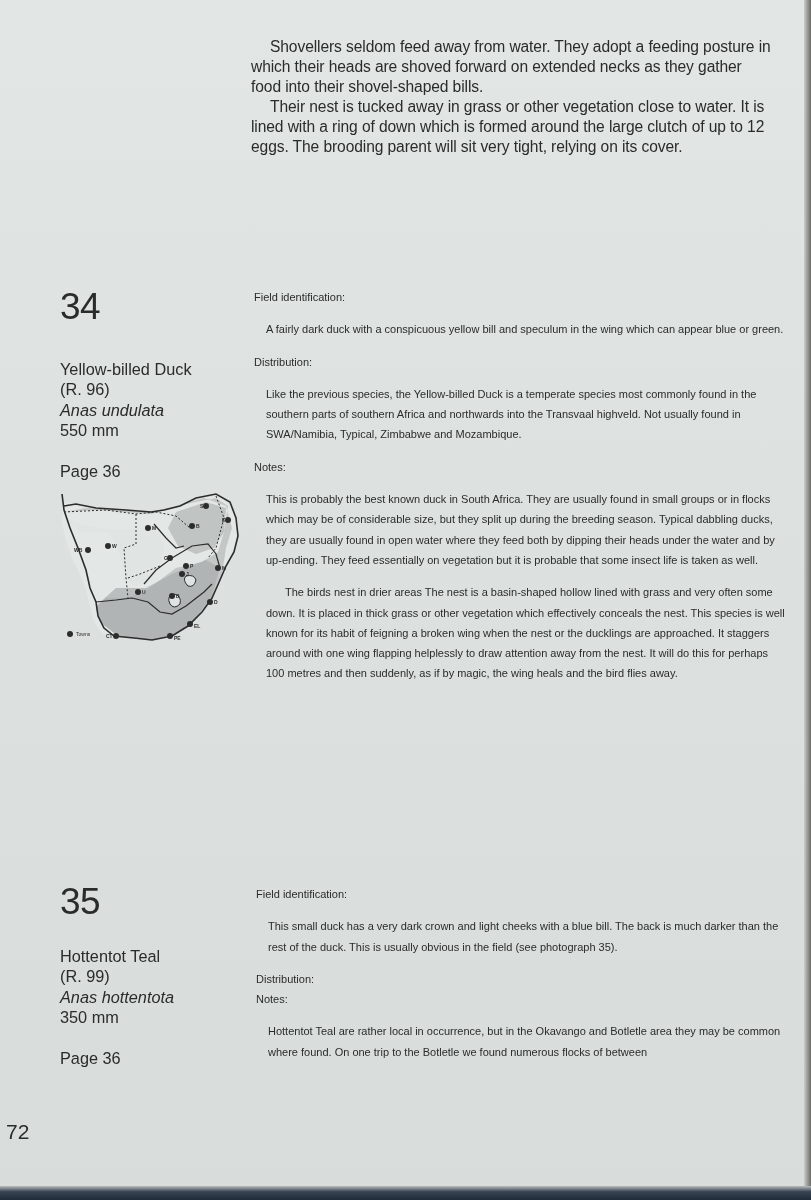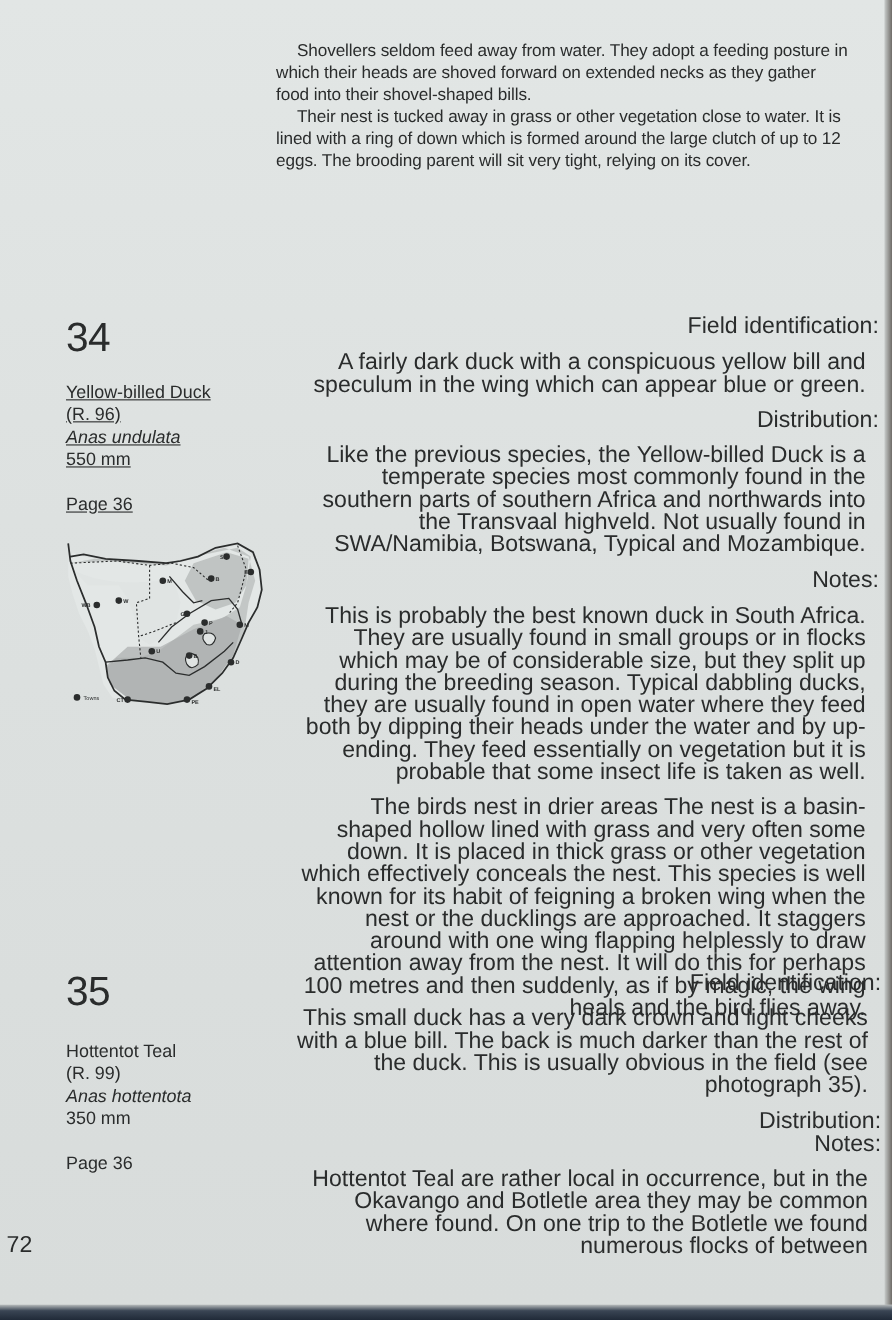--- a/index.html
+++ b/index.html
@@ -29,21 +29,21 @@
   .intro { left: 251px; top: 37px; width: 520px; font-size: 15.6px; line-height: 20px; }
   .intro p { margin: 0; text-indent: 19px; }
   .intro p.first { text-indent: 19px; }
 
   .num { position: absolute; left: 60px; font-size: 37px; font-weight: 400; letter-spacing: -0.5px; }
   .side { position: absolute; left: 60px; font-size: 16.3px; line-height: 20.3px; width: 180px; }
   .side div { white-space: nowrap; }
   .side .latin { font-style: italic; }
   .side .page-ref { margin-top: 21px; }
 
-  .col { position: absolute; left: 254px; width: 545px; font-size: 21px; line-height: 20.3px; text-align: right; }
+  .col { position: absolute; left: 254px; width: 545px; font-size: 11px; line-height: 20.3px; }
   .col .h { margin: 0; }
   .col p { margin: 12px; }
   .col p.indent { text-indent: 19px; }
 
   .folio { position: absolute; left: 6px; top: 1120px; font-size: 21px; }
 
   .map { position: absolute; left: 56px; top: 488px; width: 186px; height: 158px; }
 </style>
 </head>
 <body>
@@ -51,21 +51,21 @@
 <div class="page"></div>
 <div class="page-edge-right"></div>
 <div class="page-edge-bottom"></div>
 
 <div class="para intro">
   <p class="first">Shovellers seldom feed away from water. They adopt a feeding posture in which their heads are shoved forward on extended necks as they gather food into their shovel-shaped bills.</p>
   <p>Their nest is tucked away in grass or other vegetation close to water. It is lined with a ring of down which is formed around the large clutch of up to 12 eggs. The brooding parent will sit very tight, relying on its cover.</p>
 </div>
 
 <div class="num" style="top:286px;">34</div>
-<div class="side" style="top:347px;text-decoration:underline;">
+<div class="side" style="top:359px;">
   <div>Yellow-billed Duck</div>
   <div>(R. 96)</div>
   <div class="latin">Anas undulata</div>
   <div>550 mm</div>
   <div class="page-ref">Page 36</div>
 </div>
 
 <svg class="map" viewBox="0 0 186 158">
 
   <path d="M6 22 L10 14 L20 18 L40 22 L70 24 L95 26 L110 22 L130 16 L148 10 L162 8 L172 16 L178 26 L182 36 L180 52 L176 66 L168 80 L162 94 L156 110 L146 124 L132 138 L116 148 L96 152 L80 148 L62 150 L46 146 L38 134 L34 118 L30 102 L24 86 L16 70 L10 52 L6 36 Z" fill="#e3e7e6" stroke="none"></path>
@@ -125,21 +125,21 @@
     <text x="50" y="150">CT</text>
     <text x="118" y="152">PE</text>
     <text x="20" y="148" font-weight="normal">Towns</text>
   </g>
 </svg>
 
 <div class="col" style="top:287px;">
   <div class="h">Field identification:</div>
   <p>A fairly dark duck with a conspicuous yellow bill and speculum in the wing which can appear blue or green.</p>
   <div class="h">Distribution:</div>
-  <p>Like the previous species, the Yellow-billed Duck is a temperate species most commonly found in the southern parts of southern Africa and northwards into the Transvaal highveld. Not usually found in SWA/Namibia, Botswana, Typical and Mozambique.</p>
+  <p>Like the previous species, the Yellow-billed Duck is a temperate species most commonly found in the southern parts of southern Africa and northwards into the Transvaal highveld. Not usually found in SWA/Namibia, Typical, Zimbabwe and Mozambique.</p>
   <div class="h">Notes:</div>
   <p>This is probably the best known duck in South Africa. They are usually found in small groups or in flocks which may be of considerable size, but they split up during the breeding season. Typical dabbling ducks, they are usually found in open water where they feed both by dipping their heads under the water and by up-ending. They feed essentially on vegetation but it is probable that some insect life is taken as well.</p>
   <p class="indent">The birds nest in drier areas The nest is a basin-shaped hollow lined with grass and very often some down. It is placed in thick grass or other vegetation which effectively conceals the nest. This species is well known for its habit of feigning a broken wing when the nest or the ducklings are approached. It staggers around with one wing flapping helplessly to draw attention away from the nest. It will do this for perhaps 100 metres and then suddenly, as if by magic, the wing heals and the bird flies away.</p>
 </div>
 
 <div class="num" style="top:881px;">35</div>
 <div class="side" style="top:946px;">
   <div>Hottentot Teal</div>
   <div>(R. 99)</div>
   <div class="latin">Anas hottentota</div>

